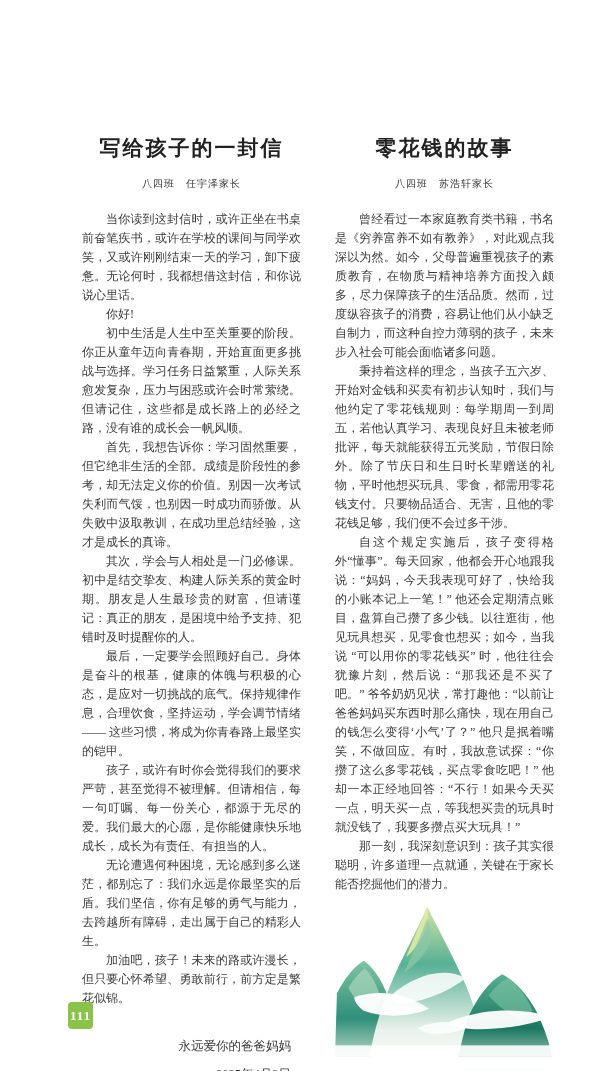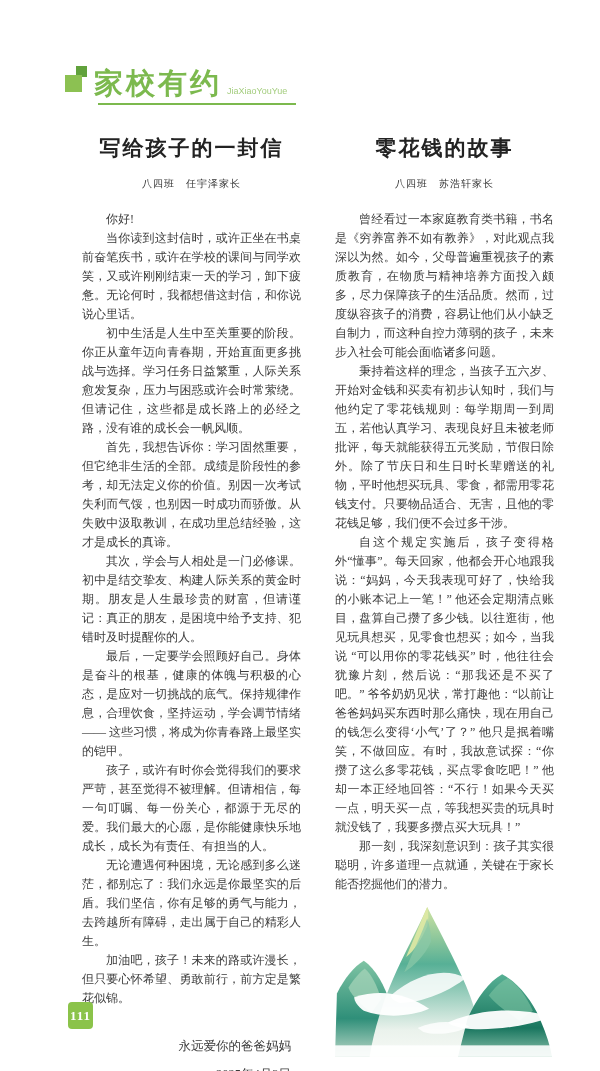--- a/index.html
+++ b/index.html
@@ -45,40 +45,29 @@
     border-radius:4px;color:#fff;display:flex;align-items:center;justify-content:center;
     font-size:13px;font-weight:bold;letter-spacing:1px;
     font-family:"Liberation Serif","DejaVu Serif",serif;
   }
 </style>
 </head>
 <body>
 
 <div class="page">
 
-  <div class="page-header">
-    <div class="logo-row">
-      <div class="logo-mark">
-        <div class="logo-sq-small"></div>
-        <div class="logo-sq-big"></div>
-      </div>
-      <div class="logo-text">家校有约</div>
-      <div class="logo-sub">JiaXiaoYouYue</div>
-    </div>
-    <div class="header-rule"></div>
-  </div>
 
   <div class="columns">
 
     <section class="col">
       <h2 class="article-title">写给孩子的一封信</h2>
       <div class="article-byline">八四班　任宇泽家长</div>
       <div class="article-body">
+        <p>当你读到这封信时，或许正坐在书桌前奋笔疾书，或许在学校的课间与同学欢笑，又或许刚刚结束一天的学习，卸下疲惫。无论何时，我都想借这封信，和你说说心里话。</p>
         <p>你好!</p>
-        <p>当你读到这封信时，或许正坐在书桌前奋笔疾书，或许在学校的课间与同学欢笑，又或许刚刚结束一天的学习，卸下疲惫。无论何时，我都想借这封信，和你说说心里话。</p>
         <p>初中生活是人生中至关重要的阶段。你正从童年迈向青春期，开始直面更多挑战与选择。学习任务日益繁重，人际关系愈发复杂，压力与困惑或许会时常萦绕。但请记住，这些都是成长路上的必经之路，没有谁的成长会一帆风顺。</p>
         <p>首先，我想告诉你：学习固然重要，但它绝非生活的全部。成绩是阶段性的参考，却无法定义你的价值。别因一次考试失利而气馁，也别因一时成功而骄傲。从失败中汲取教训，在成功里总结经验，这才是成长的真谛。</p>
         <p>其次，学会与人相处是一门必修课。初中是结交挚友、构建人际关系的黄金时期。朋友是人生最珍贵的财富，但请谨记：真正的朋友，是困境中给予支持、犯错时及时提醒你的人。</p>
         <p>最后，一定要学会照顾好自己。身体是奋斗的根基，健康的体魄与积极的心态，是应对一切挑战的底气。保持规律作息，合理饮食，坚持运动，学会调节情绪 —— 这些习惯，将成为你青春路上最坚实的铠甲。</p>
         <p>孩子，或许有时你会觉得我们的要求严苛，甚至觉得不被理解。但请相信，每一句叮嘱、每一份关心，都源于无尽的爱。我们最大的心愿，是你能健康快乐地成长，成长为有责任、有担当的人。</p>
         <p>无论遭遇何种困境，无论感到多么迷茫，都别忘了：我们永远是你最坚实的后盾。我们坚信，你有足够的勇气与能力，去跨越所有障碍，走出属于自己的精彩人生。</p>
         <p>加油吧，孩子！未来的路或许漫长，但只要心怀希望、勇敢前行，前方定是繁花似锦。</p>
         <div class="sig-block">
           <div>永远爱你的爸爸妈妈</div>
           <div>2025年4月3日</div>

